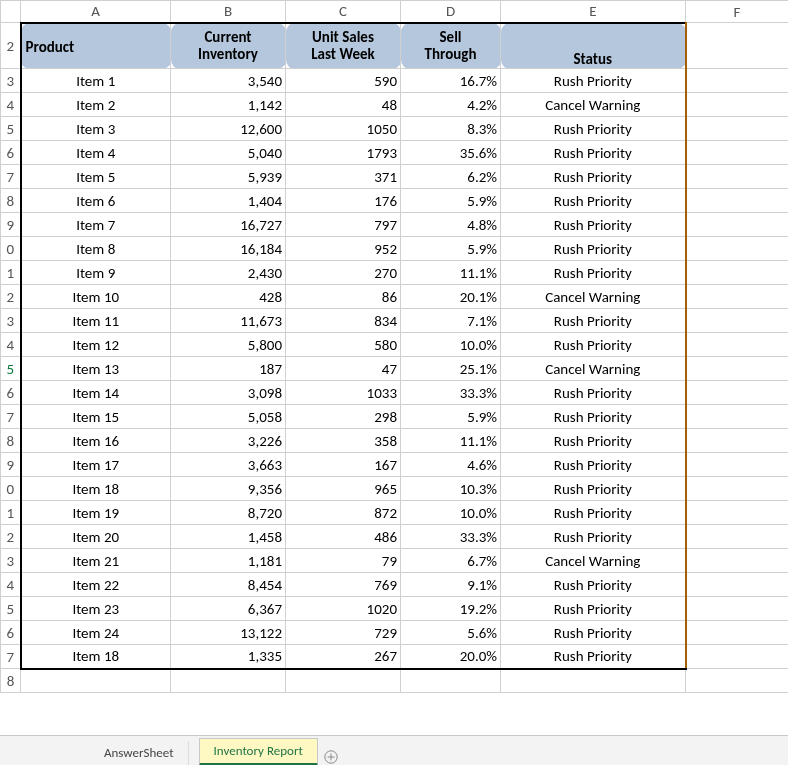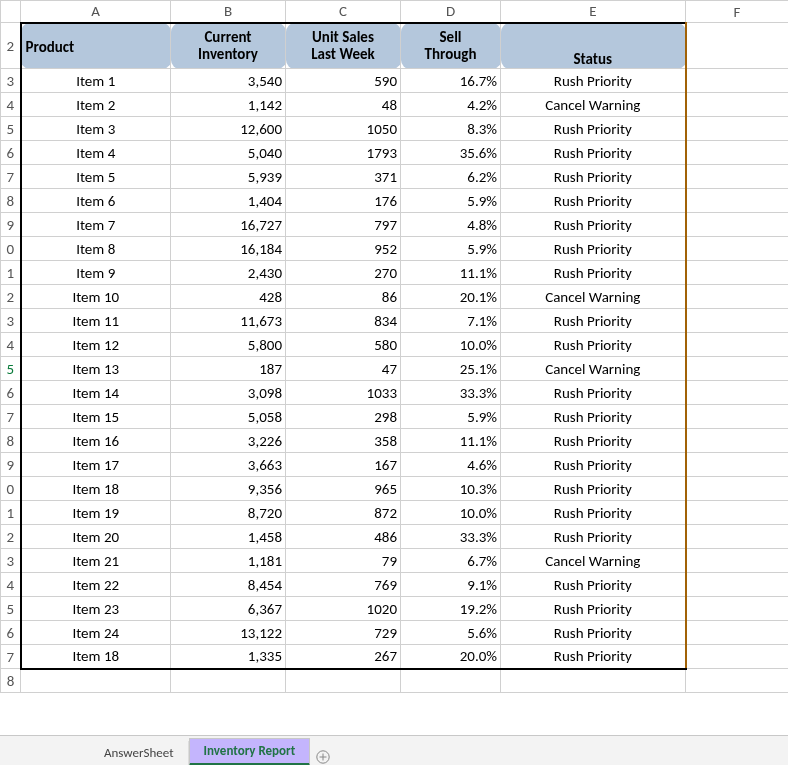--- a/index.html
+++ b/index.html
@@ -110,28 +110,29 @@
   }
   .tab {
     padding: 4px 14px 5px 14px;
     font-size: 13px;
     color: #444;
     border-right: 1px solid #ddd;
     cursor: pointer;
     position: relative;
   }
   .tab.active {
-    background: #c4b5fd;
+    background: #fef9c3;
     color: #217346;
-    font-weight: bold;
+    font-weight: normal;
     border-top: 1px solid #c8c8c8;
     border-left: 1px solid #c8c8c8;
     border-right: 1px solid #c8c8c8;
     border-bottom: 3px solid #217346;
     margin-bottom:-1px;
+    margin-left:10px;
   }
   .tab-add {
     width: 26px; text-align:center;
     color:#666; font-size:16px;
     cursor:pointer;
   }
   .tab-add svg { vertical-align:middle; }
 
   
   tr.headrow td { height: 46px; border-radius: 9px; }

